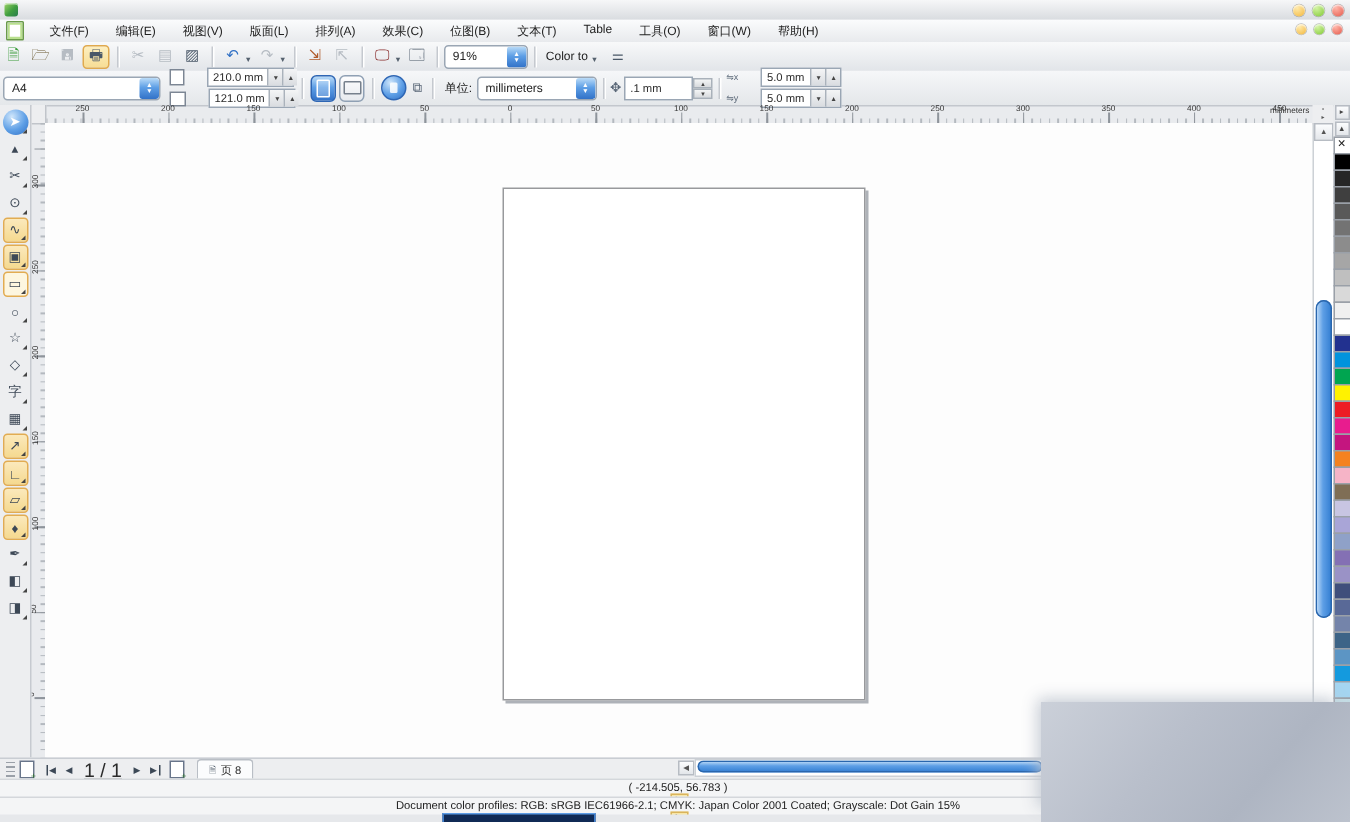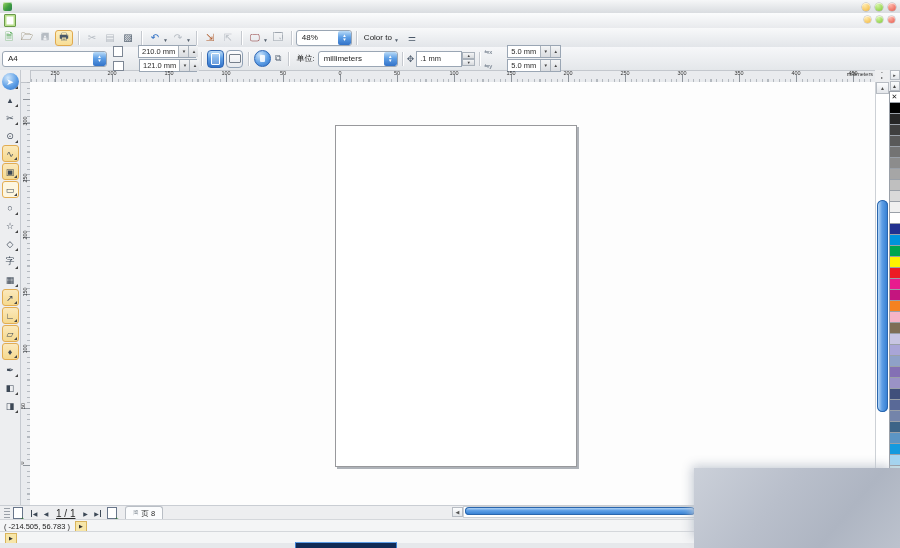--- a/index.html
+++ b/index.html
@@ -114,30 +114,30 @@
   .swatch{width:10px;height:10px;margin-bottom:1px;box-shadow:0 0 0 1px #9aa0a8;flex:0 0 auto;}
   .swatch.none{background:#fff;color:#222;font-size:7px;line-height:10px;text-align:center;}
   
   .bottombar{left:0;top:505px;width:900px;height:14px;background:#EDEEF0;border-top:1px solid #c9cdd3;
     display:flex;align-items:center;}
   .nav-ico{width:12px;height:11px;display:flex;align-items:center;justify-content:center;font-size:6px;color:#3c4document;color:#3c4856;}
   .nav-stop{border-right:1px solid #3c4856;padding-right:1px;}
   .nav-stop-l{border-left:1px solid #3c4856;padding-left:1px;}
   .mini-doc{width:8px;height:10px;border:1px solid #68758a;background:#fff;position:relative;}
   .mini-doc:after{content:"+";position:absolute;right:-2px;bottom:-3px;font-size:6px;color:#2c6f2c;}
-  .page-ind{font-size:10px;margin:0 4px;white-space:nowrap;text-decoration:underline;}
+  .page-ind{font-size:13px;margin:0 4px;white-space:nowrap;text-decoration:underline;}
   .page-tab{height:13px;margin-left:8px;padding:0 7px;background:#FBFCFD;border:1px solid #b9bec5;border-bottom:none;
     border-radius:3px 3px 0 0;display:flex;align-items:center;font-size:7.5px;gap:3px;}
   .hscroll{position:absolute;left:452px;top:507px;width:421px;height:10px;display:flex;align-items:center;}
   .h-arrow{width:11px;height:10px;background:linear-gradient(#fcfdfe,#e3e6ea);border:1px solid #b7bcc3;box-sizing:border-box;
     font-size:5px;color:#555;display:flex;align-items:center;justify-content:center;}
   .htrack{flex:1;height:10px;background:#fff;border:1px solid #cdd1d6;position:relative;}
   .hthumb{position:absolute;left:1px;top:0px;width:230px;height:8px;border-radius:5px;
     background:linear-gradient(#CFE6FB,#5E9FE6 45%,#2F7BD0);box-shadow:inset 0 0 0 1px #2a66ad;}
-  .statusbar{left:0;width:900px;height:12px;background:#F4F5F6;display:flex;align-items:center;font-size:7.5px;color:#222;}
+  .statusbar{left:0;width:900px;height:12px;background:#F4F5F6;display:flex;align-items:center;font-size:7.5px;color:#222;flex-direction:column;}
   .sb1{top:519px;border-top:1px solid #d4d7db;}
   .sb2{top:531px;border-top:1px solid #d4d7db;}
   .sb-flag{margin-left:5px;width:10px;height:9px;background:#F7E6A8;border:1px solid #D9B45C;
     display:flex;align-items:center;justify-content:center;font-size:5px;color:#333;}
   .bottom-fill{left:0;top:543px;width:900px;height:5px;background:#E6E8EB;}
   .dark-bar{left:295px;top:542px;width:102px;height:6px;background:#102A55;border-top:1.5px solid #5C9CE6;
     border-left:1px solid #3D7FD0;border-right:1px solid #3D7FD0;box-sizing:border-box;}
   
   .overlay{left:694px;top:468px;width:206px;height:80px;
     background:linear-gradient(130deg,#CBD0D9 0%,#B9BFCB 40%,#AEB5C2 70%,#BCC2CD 100%);
@@ -152,20 +152,34 @@
   <div class="app-logo"></div>
   <div class="winbtns">
     <div class="wbtn min"></div>
     <div class="wbtn max"></div>
     <div class="wbtn close"></div>
   </div>
 </div>
 
 <div class="abs menubar">
   <div class="doc-ico"></div>
+  <div id="menu-items" style="display:flex;">
+      <div class="menu-item">文件(F)</div>
+      <div class="menu-item">编辑(E)</div>
+      <div class="menu-item">视图(V)</div>
+      <div class="menu-item">版面(L)</div>
+      <div class="menu-item">排列(A)</div>
+      <div class="menu-item">效果(C)</div>
+      <div class="menu-item">位图(B)</div>
+      <div class="menu-item">文本(T)</div>
+      <div class="menu-item">Table</div>
+      <div class="menu-item">工具(O)</div>
+      <div class="menu-item">窗口(W)</div>
+      <div class="menu-item">帮助(H)</div>
+    </div>
 </div>
 <div class="winbtns2">
   <div class="wbtn min"></div>
   <div class="wbtn max"></div>
   <div class="wbtn close"></div>
 </div>
 
 <div class="abs toolbar">
   <div class="tb-ico" style="color:#3f9e3f;">🗎</div>
   <div class="tb-ico" style="color:#6b5a34;">🗁</div>
@@ -182,21 +196,21 @@
   <div class="drop-arrow">▼</div>
   <div class="tb-sep"></div>
   <div class="tb-ico" style="color:#b05a2a;">⇲</div>
   <div class="tb-ico disabled">⇱</div>
   <div class="tb-sep"></div>
   <div class="tb-ico" style="color:#8a2f2f;">🖵</div>
   <div class="drop-arrow">▼</div>
   <div class="tb-ico">🗔</div>
   <div class="tb-sep"></div>
   <div class="aqua-combo" style="width:54px;">
-    <span class="val">48%</span>
+    <span class="val">91%</span>
     <span class="btn">
         <span>▲</span>
         <span>▼</span>
       </span>
   </div>
   <div class="tb-sep"></div>
   <span class="pb-label">Color to</span>
   <div class="drop-arrow">▼</div>
   <div class="tb-ico small" style="margin-left:4px;">⚌</div>
 </div>
@@ -415,18 +429,19 @@
   <div class="htrack">
     <div class="hthumb"></div>
   </div>
 </div>
 
 <div class="abs statusbar sb1">
   <span style="margin-left:4px;">( -214.505, 56.783 )</span>
   <span class="sb-flag">▶</span>
 </div>
 <div class="abs statusbar sb2">
+  <span style="margin-left:4px;">Document color profiles: RGB: sRGB IEC61966-2.1; CMYK: Japan Color 2001 Coated; Grayscale: Dot Gain 15%</span>
   <span class="sb-flag">▶</span>
 </div>
 <div class="abs bottom-fill"></div>
 <div class="abs dark-bar"></div>
 
 <div class="abs overlay"></div>
 
 </body></html>

